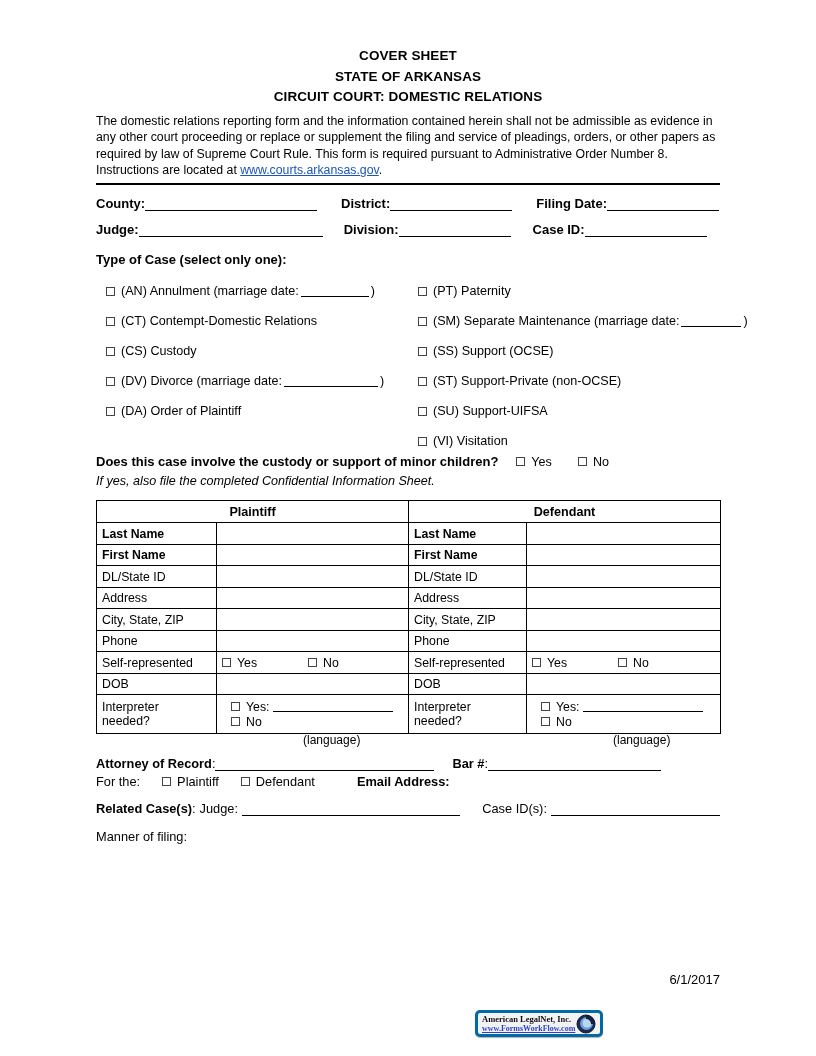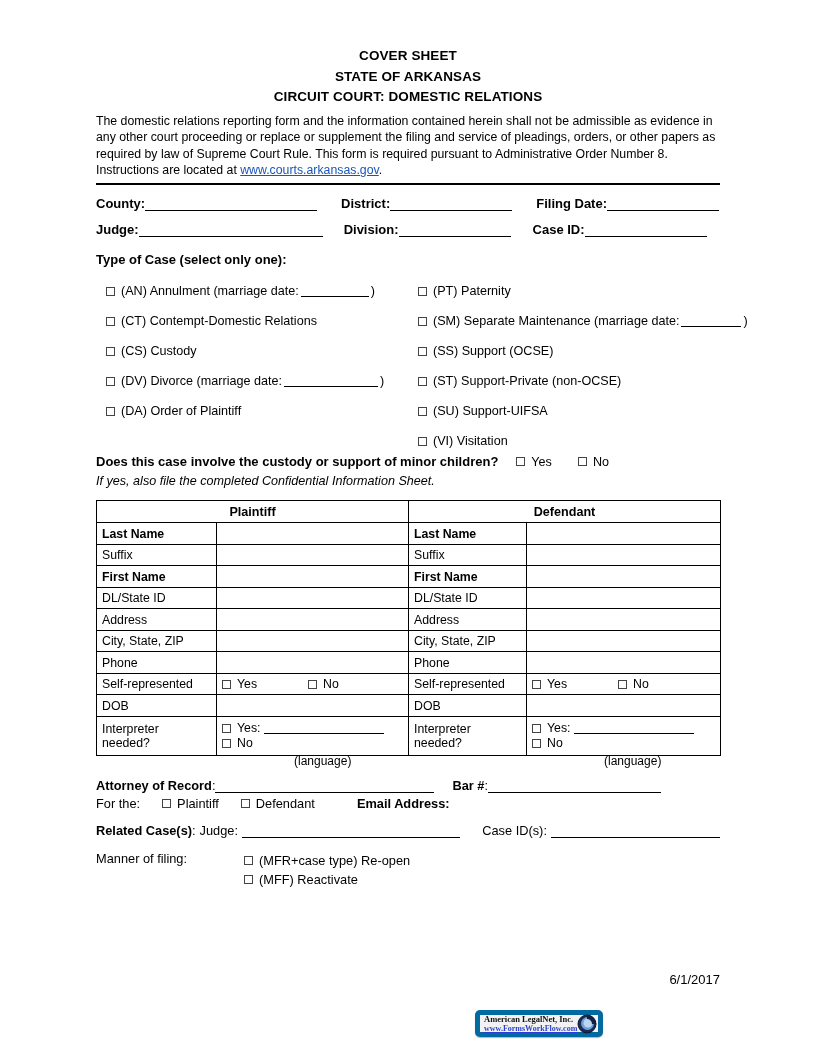--- a/index.html
+++ b/index.html
@@ -156,21 +156,21 @@
     height: 19px;
   }
   table.party td.lbl-cell { }
   table.party td.lbl-cell.bold { font-weight: bold; }
   td.val-cell { }
   .yesno-pair {
     display: flex;
     align-items: center;
   }
   .yesno-pair .first { width: 86px; display:flex; align-items:center;}
-  .interp-cell { padding: 2px 5px !important; height: 34px !important; }
+  .interp-cell { padding: 2px 14px !important; height: 34px !important; }
   .interp-line1 {
     display: flex;
     align-items: center;
     white-space: nowrap;
   }
   .interp-line1 .ublank {
     border-bottom: 1.1px solid #000;
     height: 10px;
     width: 120px;
     margin-left: 4px;
@@ -235,21 +235,21 @@
     right: 96px;
     top: 972px;
     font-size: 13px;
   }
   .logo-badge {
     position: absolute;
     left: 475px;
     top: 1010px;
     width: 128px;
     height: 27px;
-    border: 5px solid #0369a1;
+    border: 3px solid #0369a1;
     border-radius: 5px;
     background: #f2f2f2;
     box-shadow: 0 1px 1px rgba(0,0,0,0.3);
     display: flex;
     align-items: center;
     padding: 0 4px;
     box-sizing: border-box;
   }
   .logo-text { flex: 1; }
   .logo-l1 {
@@ -395,26 +395,20 @@
         <tr>
           <th class="party-head" colspan="2">Plaintiff</th>
           <th class="party-head" colspan="2">Defendant</th>
         </tr>
       </thead>
       <tbody id="party-body">
           <tr>
             <td class="lbl-cell bold">Last Name</td>
             <td class="val-cell"></td>
             <td class="lbl-cell bold">Last Name</td>
-            <td class="val-cell"></td>
-          </tr>
-          <tr>
-            <td class="lbl-cell">Suffix</td>
-            <td class="val-cell"></td>
-            <td class="lbl-cell">Suffix</td>
             <td class="val-cell"></td>
           </tr>
           <tr>
             <td class="lbl-cell bold">First Name</td>
             <td class="val-cell"></td>
             <td class="lbl-cell bold">First Name</td>
             <td class="val-cell"></td>
           </tr>
           <tr>
             <td class="lbl-cell">DL/State ID</td>
@@ -545,30 +539,20 @@
         <span class="n" style="margin-left:4px">Judge:</span>
         <span class="uline" style="width:222px;margin-left:4px"></span>
         <span class="spacer-cell" style="width:22px"></span>
         <span class="n">Case ID(s):</span>
         <span class="uline" style="width:172px;margin-left:4px"></span>
       </div>
     </div>
 
     <div class="manner">
       <div class="mlbl"><span>Manner of filing</span><span>:</span></div>
-      <div class="mcol" id="manner-right">
-          <div class="mitem">
-            <span class="cb"></span>
-            <span>(MFR+case type) Re-open</span>
-          </div>
-          <div class="mitem">
-            <span class="cb"></span>
-            <span>(MFF) Reactivate</span>
-          </div>
-        </div>
     </div>
 
   </div>
 
   <div class="footer-date">6/1/2017</div>
 
   <div class="logo-badge">
     <div class="logo-text">
       <div class="logo-l1">American LegalNet, Inc.</div>
       <div class="logo-l2">www.FormsWorkFlow.com</div>

